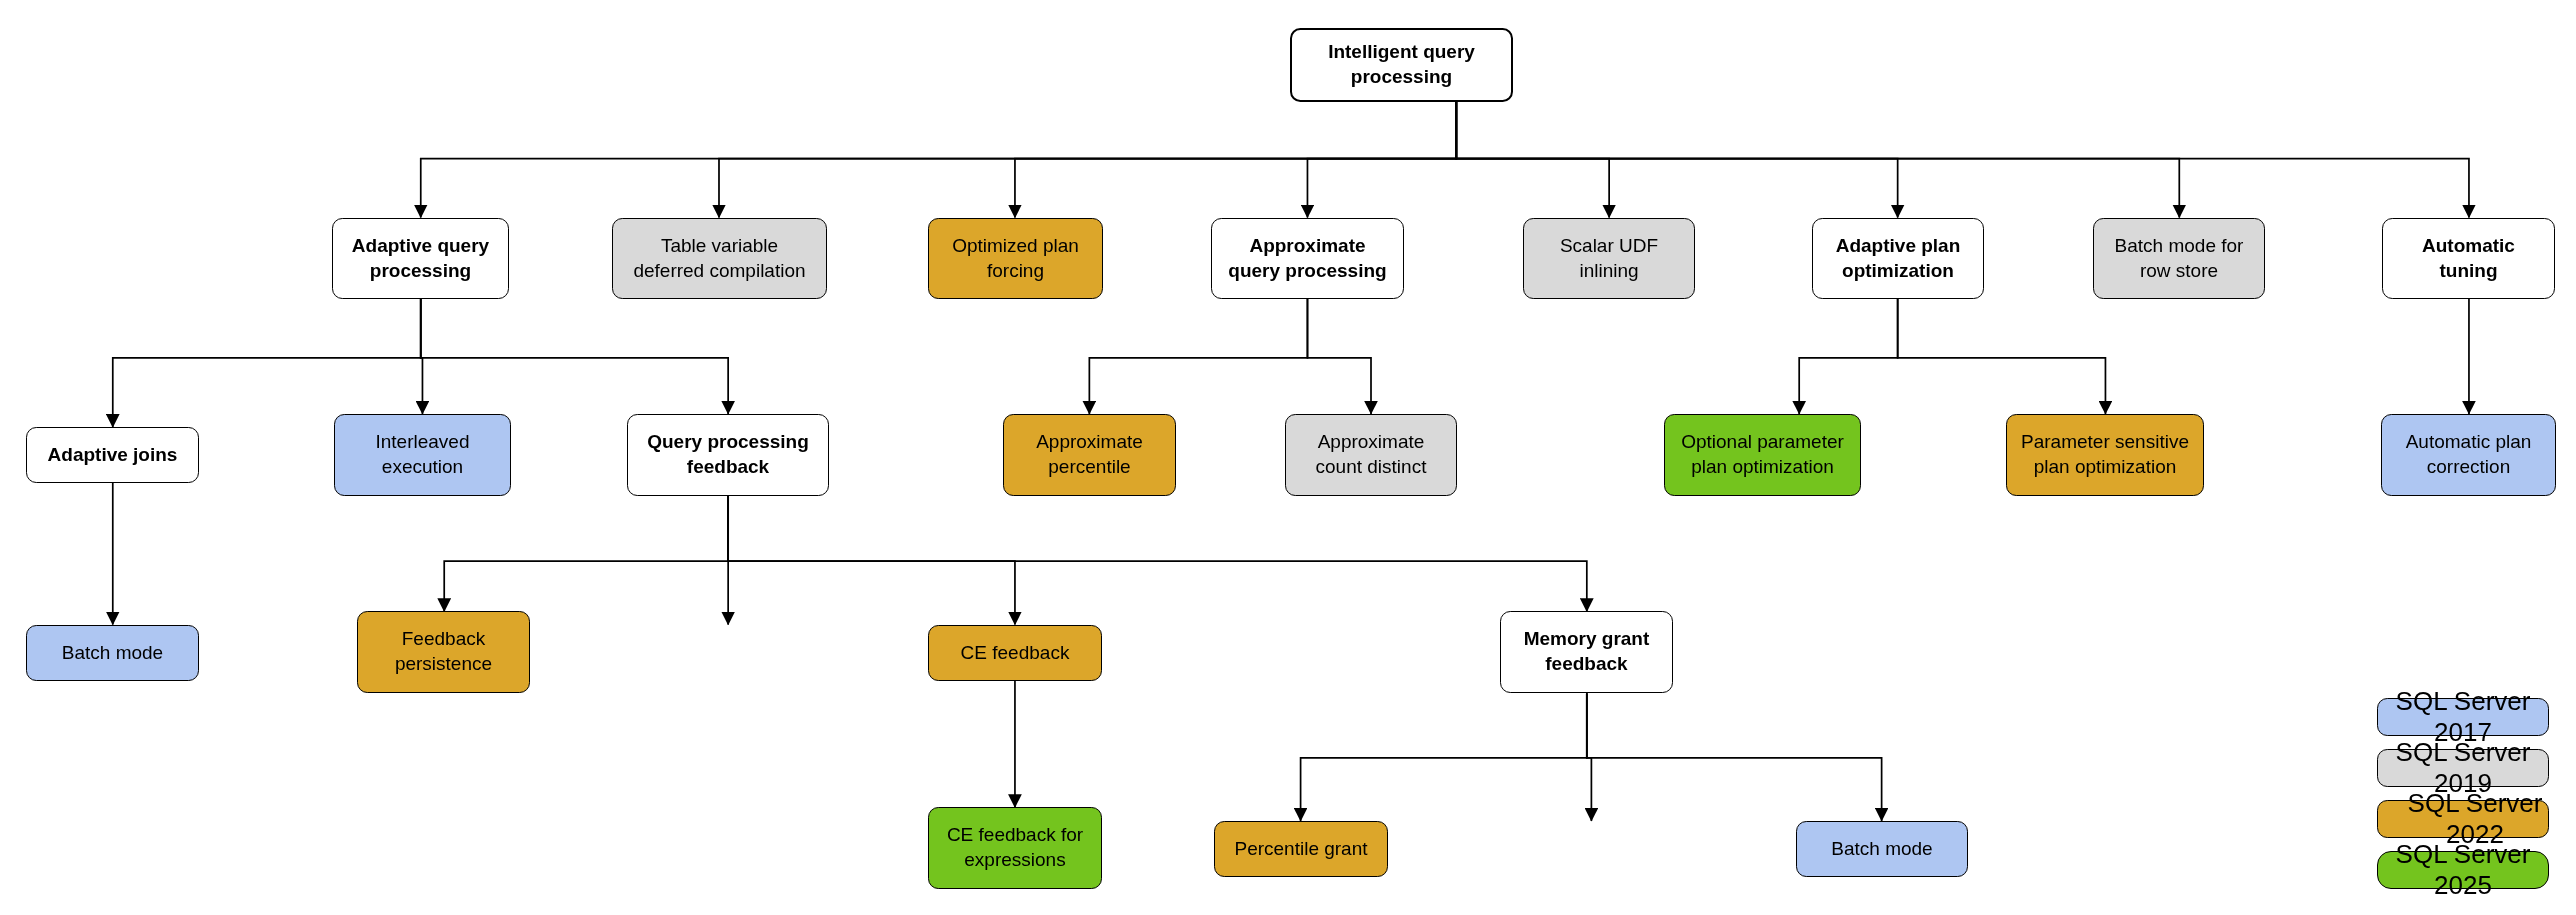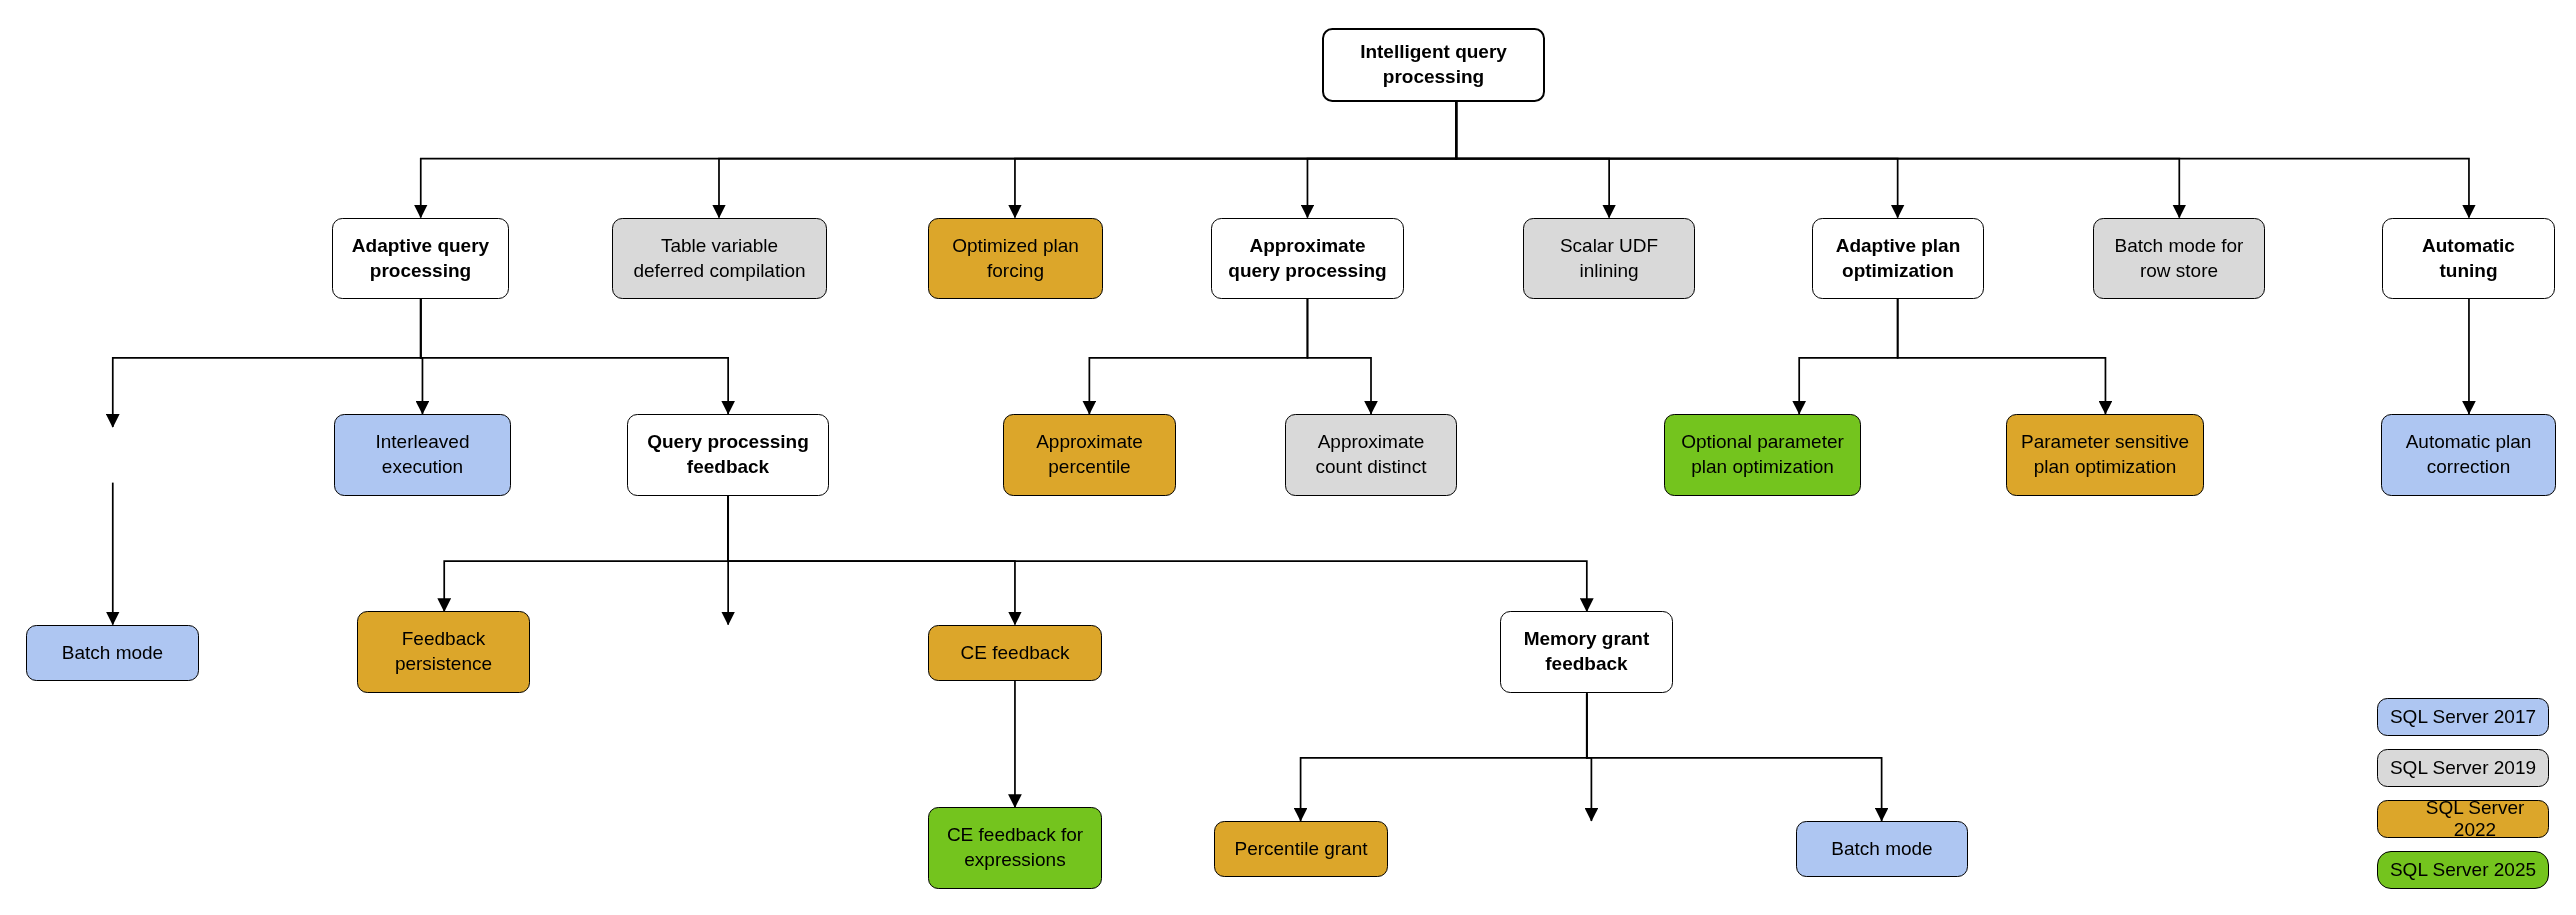--- a/index.html
+++ b/index.html
@@ -35,21 +35,21 @@
   .node.root { border-width: 2.3px; }
   .legend-item {
     position: absolute;
     box-sizing: border-box;
     border: 1.4px solid #000000;
     border-radius: 10.3px;
     display: flex;
     align-items: center;
     justify-content: center;
     text-align: center;
-    font-size: 19px;
+    font-size: 26px;
     color: #000000;
     z-index: 2;
   }
 </style>
 </head>
 <body>
 
 <div id="diagram">
   <svg id="edges" xmlns="http://www.w3.org/2000/svg" viewBox="0 0 4500 1600">
     <defs>
@@ -90,38 +90,39 @@
       <div class="legend-item" style="left: 2377px; top: 749px; width: 172px; height: 38px; background: rgb(217, 217, 217);">
         <span>SQL Server 2019</span>
       </div>
       <div class="legend-item" style="left: 2377px; top: 800px; width: 172px; height: 38px; background: rgb(220, 166, 42); padding-left: 24px;">
         <span>SQL Server 2022</span>
       </div>
       <div class="legend-item" style="left: 2377px; top: 851px; width: 172px; height: 38px; background: rgb(116, 196, 30); border-radius: 14px;">
         <span>SQL Server 2025</span>
       </div>
     </div>
-<div class="node category root" style="left: 1322px; top: 27.5px; width: 223px; height: 74px; background: rgb(255, 255, 255);"><span>Intelligent query
+<div class="node category root" style="left: 1290px; top: 27.5px; width: 223px; height: 74px; background: rgb(255, 255, 255);"><span>Intelligent query
 processing</span></div>
     <div class="node category" style="left: 332px; top: 218px; width: 177px; height: 81px; background: rgb(255, 255, 255);"><span>Adaptive query
 processing</span></div>
     <div class="node colored" style="left: 612px; top: 218px; width: 215px; height: 81px; background: rgb(217, 217, 217);"><span>Table variable
 deferred compilation</span></div>
     <div class="node colored" style="left: 928px; top: 218px; width: 175px; height: 81px; background: rgb(220, 166, 42);"><span>Optimized plan
 forcing</span></div>
     <div class="node category" style="left: 1211px; top: 218px; width: 193px; height: 81px; background: rgb(255, 255, 255);"><span>Approximate
 query processing</span></div>
     <div class="node colored" style="left: 1523px; top: 218px; width: 172px; height: 81px; background: rgb(217, 217, 217);"><span>Scalar UDF
 inlining</span></div>
     <div class="node category" style="left: 1812px; top: 218px; width: 172px; height: 81px; background: rgb(255, 255, 255);"><span>Adaptive plan
 optimization</span></div>
     <div class="node colored" style="left: 2093px; top: 218px; width: 172px; height: 81px; background: rgb(217, 217, 217);"><span>Batch mode for
 row store</span></div>
     <div class="node category" style="left: 2382px; top: 218px; width: 173px; height: 81px; background: rgb(255, 255, 255);"><span>Automatic
 tuning</span></div>
+    <div class="node category" style="left: 26px; top: 427px; width: 173px; height: 56px; background: rgb(255, 255, 255);"><span>Adaptive joins</span></div>
     <div class="node colored" style="left: 334px; top: 414px; width: 177px; height: 82px; background: rgb(174, 198, 242);"><span>Interleaved
 execution</span></div>
     <div class="node category" style="left: 627px; top: 414px; width: 202px; height: 82px; background: rgb(255, 255, 255);"><span>Query processing
 feedback</span></div>
     <div class="node colored" style="left: 1003px; top: 414px; width: 173px; height: 82px; background: rgb(220, 166, 42);"><span>Approximate
 percentile</span></div>
     <div class="node colored" style="left: 1285px; top: 414px; width: 172px; height: 82px; background: rgb(217, 217, 217);"><span>Approximate
 count distinct</span></div>
     <div class="node colored" style="left: 1664px; top: 414px; width: 197px; height: 82px; background: rgb(116, 196, 30);"><span>Optional parameter
 plan optimization</span></div>

